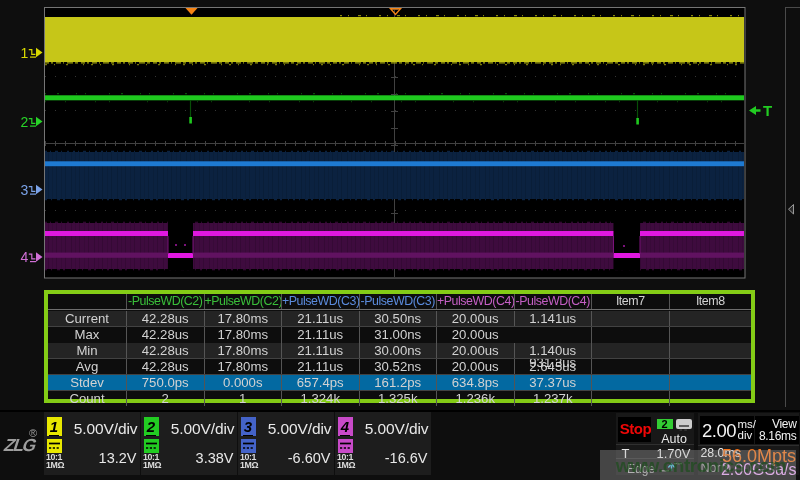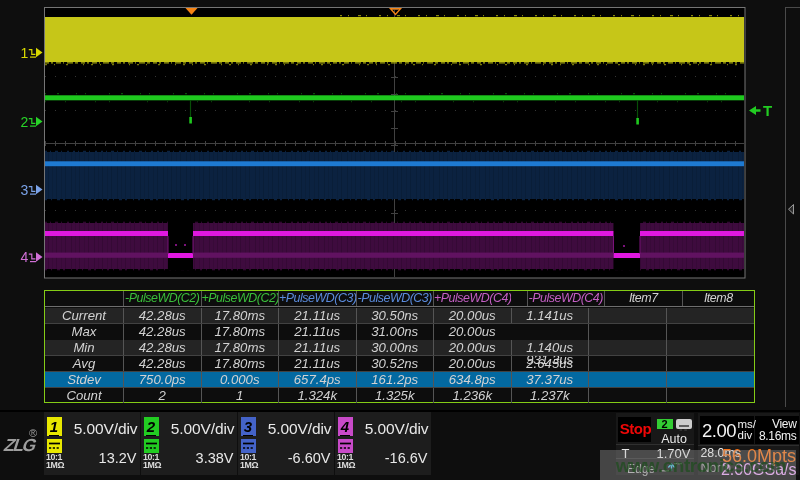--- a/index.html
+++ b/index.html
@@ -134,29 +134,29 @@
   <g fill="#22cc22">
     <path d="M749,110.5 l7,-4.5 v3.2 h4.5 v2.6 h-4.5 v3.2 Z"></path>
     <text x="763" y="116" font-size="15px" font-weight="bold" font-family="Liberation Sans, sans-serif">T</text>
   </g>
 
   <line x1="785.5" y1="7" x2="785.5" y2="407" stroke="#4a4a4a" stroke-width="1"></line>
   <line x1="785" y1="7.5" x2="800" y2="7.5" stroke="#4a4a4a" stroke-width="1"></line>
   <path d="M793.5,204.5 L793.5,214 L788.5,209.2 Z" fill="#2a2a2a" stroke="#9a9a9a" stroke-width="1"></path>
 </svg>
 
-<div id="mtable" style="border:1px solid #84cc16;background:#0d0d0d;box-sizing:border-box;font-style:italic;">
+<div id="mtable" style="border:4px solid #84cc16;background:#0d0d0d;box-sizing:border-box;">
   <div class="trow" style="top:0;height:16px;border-bottom:1px solid #6e6e6e;">
     <div class="tc" style="width:78px;"></div>
     <div class="tc" style="width:77.5px;color:#3abf3a;">-PulseWD(C2)</div>
     <div class="tc" style="width:77.5px;color:#3abf3a;">+PulseWD(C2)</div>
     <div class="tc" style="width:77.5px;color:#5b8bdc;">+PulseWD(C3)</div>
     <div class="tc" style="width:77.5px;color:#5b8bdc;">-PulseWD(C3)</div>
     <div class="tc" style="width:77.5px;color:#c45fc4;">+PulseWD(C4)</div>
-    <div class="tc" style="width:77.5px;color:#c45fc4;margin-left:16px;">-PulseWD(C4)</div>
+    <div class="tc" style="width:77.5px;color:#c45fc4;">-PulseWD(C4)</div>
     <div class="tc" style="width:77.5px;">Item7</div>
     <div class="tc" style="flex:1;">Item8</div>
   </div>
   <div class="trow" style="top:17px;height:16px;background:#242424;">
     <div class="tc" style="width:78px;">Current</div>
         <div class="tc" style="width:77.5px;">42.28us</div>
         <div class="tc" style="width:77.5px;">17.80ms</div>
         <div class="tc" style="width:77.5px;">21.11us</div>
         <div class="tc" style="width:77.5px;">30.50ns</div>
         <div class="tc" style="width:77.5px;">20.00us</div>

